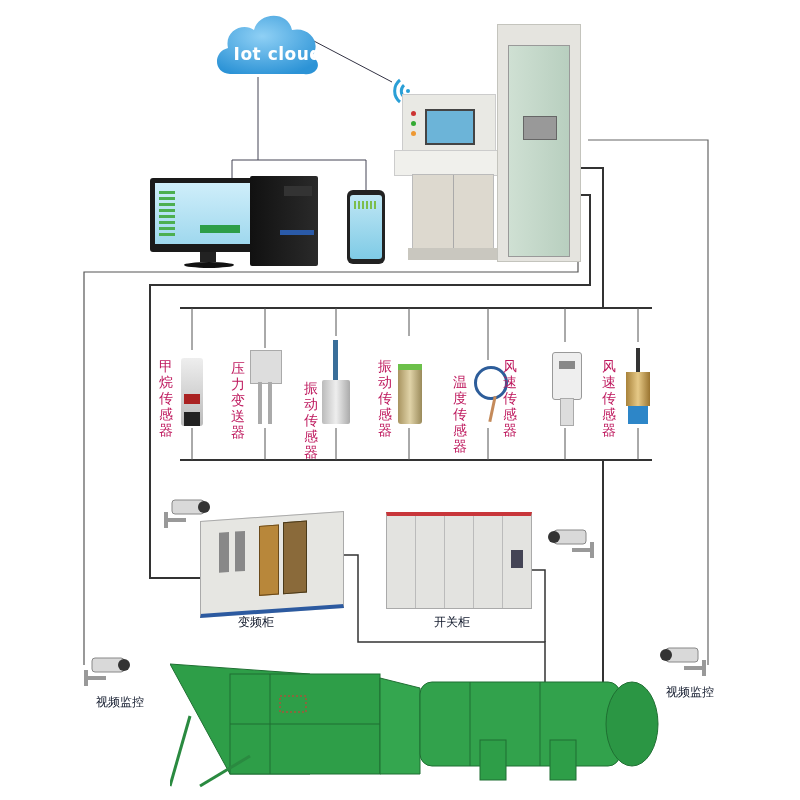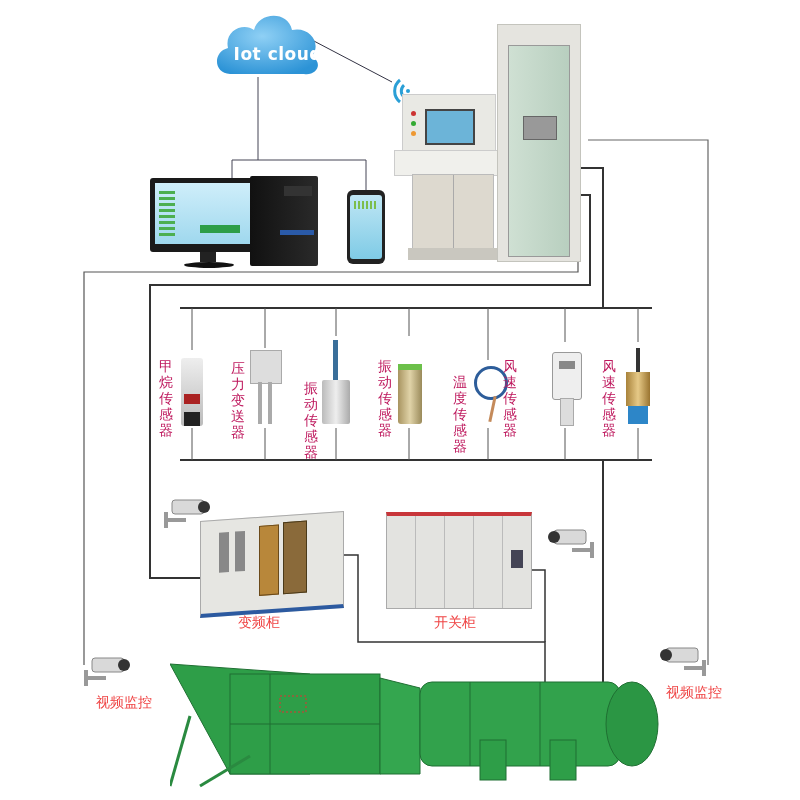--- a/index.html
+++ b/index.html
@@ -1,21 +1,21 @@
 <!DOCTYPE html>
 <html><head>
 <meta charset="utf-8">
 <style>
   html,body{margin:0;padding:0;background:#fff;}
   body{width:800px;height:800px;position:relative;overflow:hidden;font-family:"DejaVu Sans",sans-serif;}
   .abs{position:absolute;}
   svg.wires{position:absolute;left:0;top:0;width:800px;height:800px;}
   .cloud-text{position:absolute;left:222px;top:44px;width:100px;text-align:right;color:#fff;font-weight:bold;font-size:17px;font-family:"DejaVu Sans",sans-serif;letter-spacing:0.5px;}
   .vlabel{position:absolute;width:16px;font-size:14px;line-height:16px;color:#be185d;text-align:center;word-break:break-all;}
-  .hlabel{position:absolute;font-size:14px;color:#ef4444;white-space:nowrap;text-align:right;}
+  .hlabel{position:absolute;font-size:12px;color:#0f172a;white-space:nowrap;text-align:right;}
 </style>
 </head>
 <body>
 
 <svg class="wires" viewBox="0 0 800 800">
 
   <line x1="312" y1="40" x2="392" y2="82" stroke="#334" stroke-width="1"></line>
 
   <line x1="258" y1="77" x2="258" y2="160" stroke="#445" stroke-width="1"></line>
   <polyline points="232,182 232,160 366,160 366,190" fill="none" stroke="#445" stroke-width="1"></polyline>

